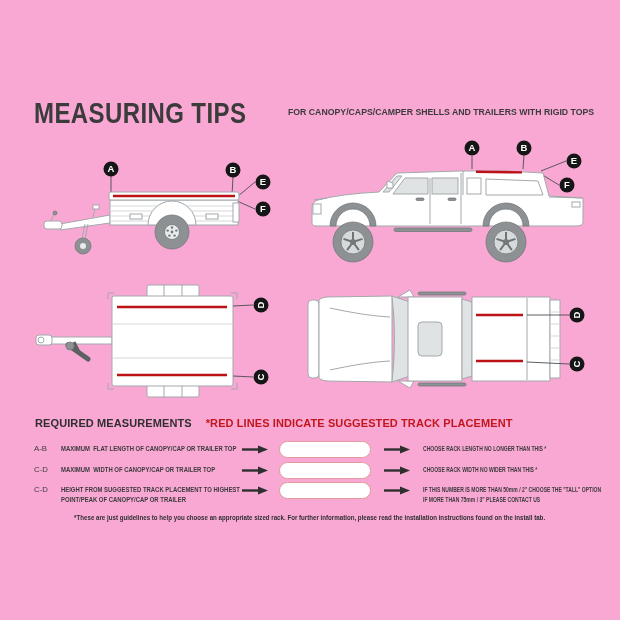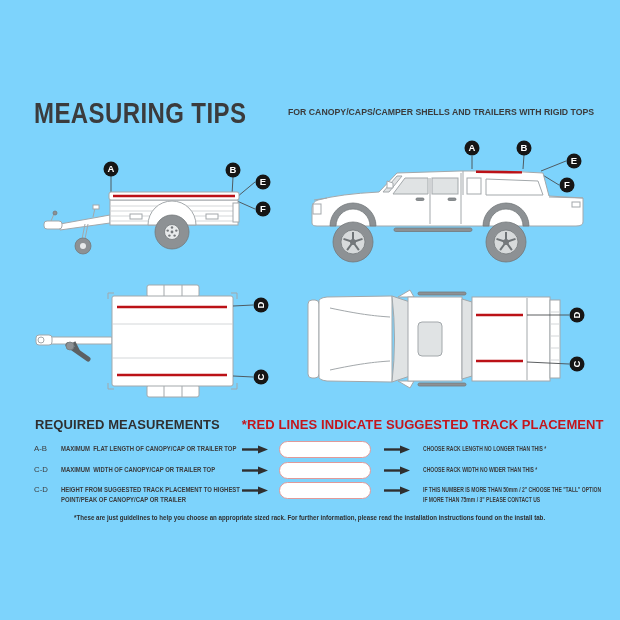--- a/index.html
+++ b/index.html
@@ -1,36 +1,36 @@
 <!DOCTYPE html>
 <html><head>
 <meta charset="utf-8">
 <style>
   html,body{margin:0;padding:0;background:#fff;}
-  #page{position:relative;width:620px;height:620px;background:#7dd3fc;overflow:hidden;
+  #page{position:relative;width:620px;height:620px;background:#f9a8d4;overflow:hidden;
         font-family:"Liberation Sans",sans-serif;color:#3b3b3c;}
   
   .title{position:absolute;left:34px;top:96px;font-size:30px;font-weight:bold;
          color:#3b3b3c;white-space:nowrap;transform:scaleX(0.8);transform-origin:left top;
          letter-spacing:0.5px;}
   .subtitle{position:absolute;left:288px;top:106px;font-size:9.7px;font-weight:bold;
          color:#3b3b3c;white-space:nowrap;transform:scaleX(0.9);transform-origin:left top;}
   
   .diag{position:absolute;}
   svg .ln{stroke:#a3a8ab;stroke-width:1;fill:none;}
   svg .lt{stroke:#c9cdcf;stroke-width:0.8;fill:none;}
   svg .fw{fill:#ffffff;stroke:#a3a8ab;stroke-width:1;}
   svg .glass{fill:#e0e3e4;stroke:#a3a8ab;stroke-width:1;}
   svg .dark{fill:#8d9194;stroke:#74787b;stroke-width:0.8;}
   svg .red{stroke:#bb1117;stroke-width:2.4;fill:none;}
   svg .leader{stroke:#4a4d4f;stroke-width:0.9;fill:none;}
   svg .badge{fill:#161616;}
   svg .badge-txt{fill:#ffffff;font:bold 9.5px "Liberation Sans",sans-serif;text-anchor:middle;}
   
-  .legend{position:absolute;left:35px;top:417px;display:flex;gap:22px;font-size:13px;
+  .legend{position:absolute;left:35px;top:417px;display:flex;gap:14px;font-size:11px;
           font-weight:bold;letter-spacing:0.1px;}
   .legend .req{color:#2f2f30;}
   .legend .note{color:#c3161c;text-align:center;}
   
   .mrow{position:absolute;left:0;width:620px;display:grid;
         grid-template-columns:27px 170px 48px 92px 52px 197px;
         padding-left:34px;align-items:start;}
   .mkey{font-size:7.8px;font-weight:normal;padding-top:3px;}
   .mdesc{font-size:7.6px;font-weight:bold;white-space:pre;line-height:1.35;
          transform:scaleX(0.78);transform-origin:left top;padding-top:3px;}

